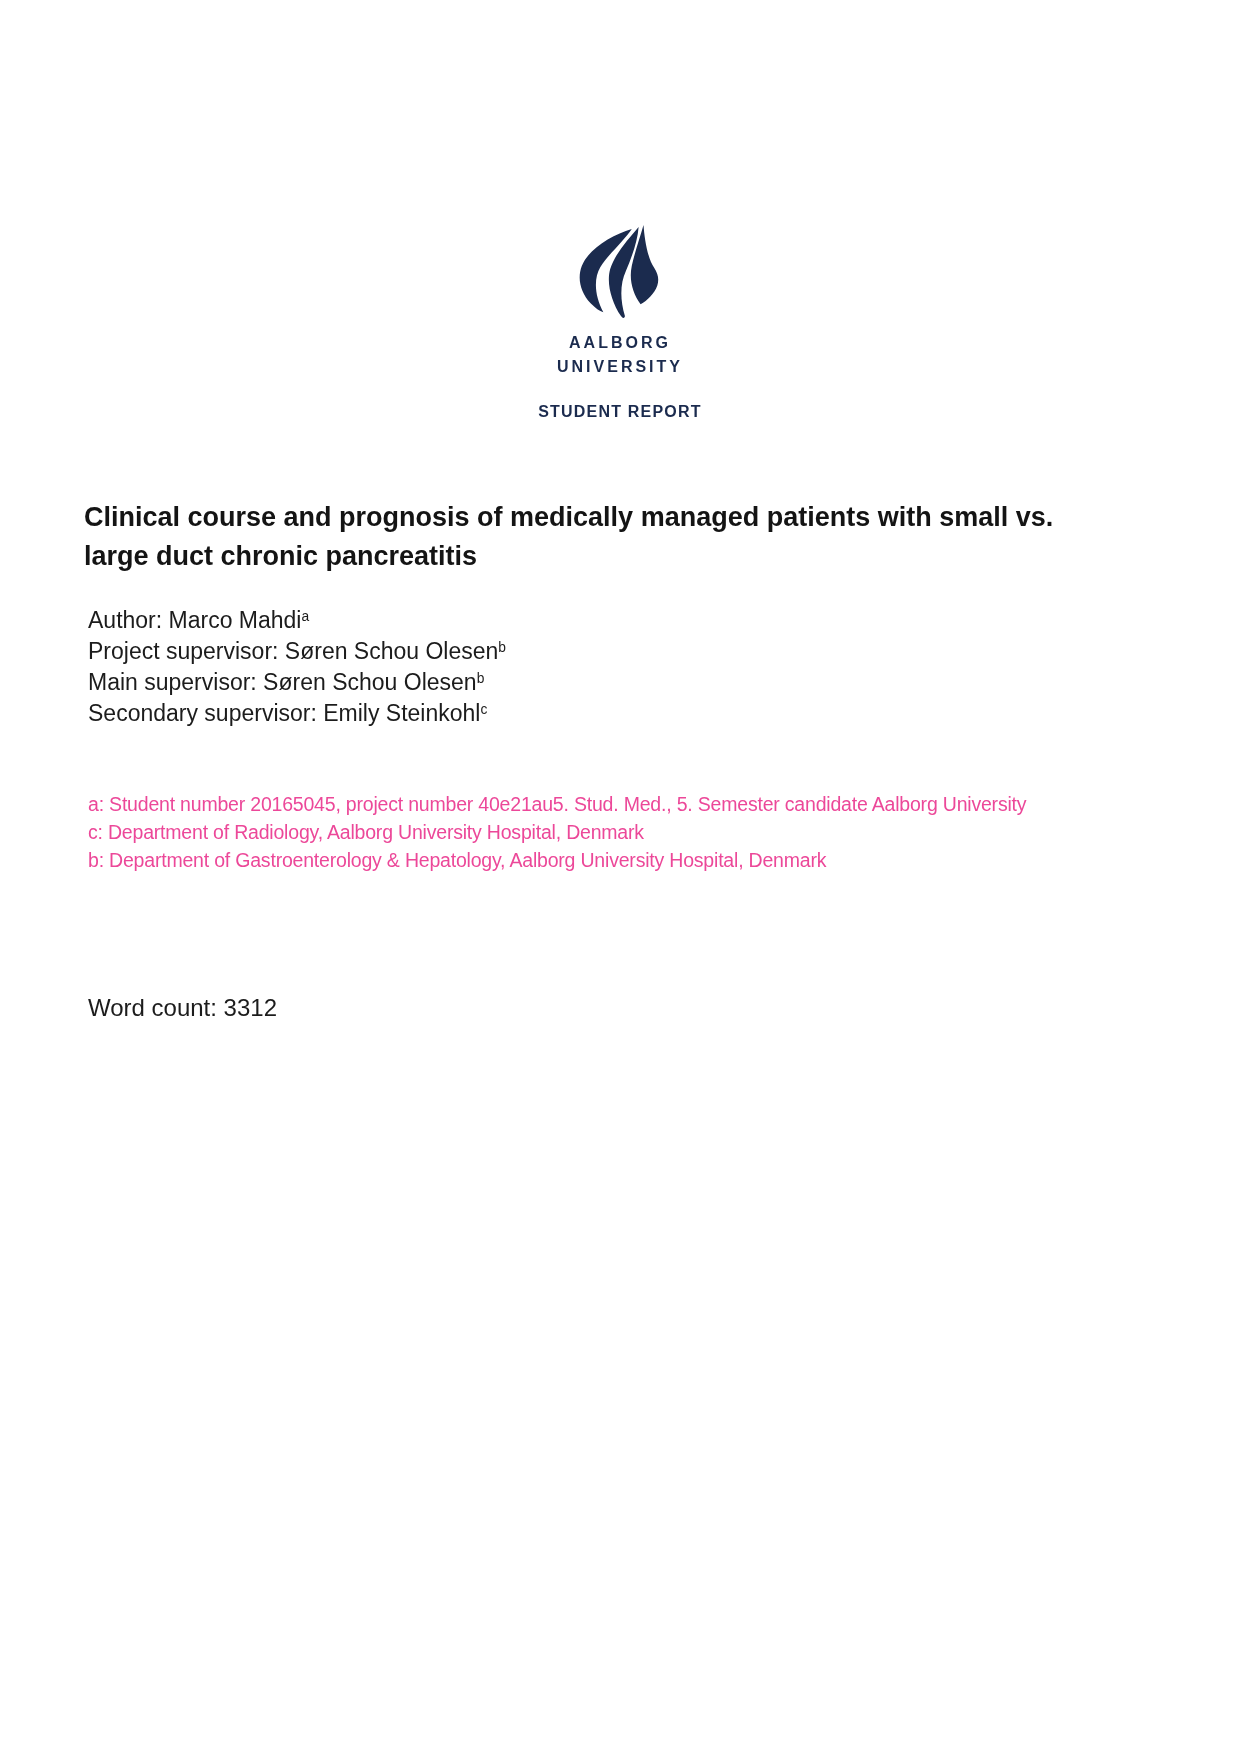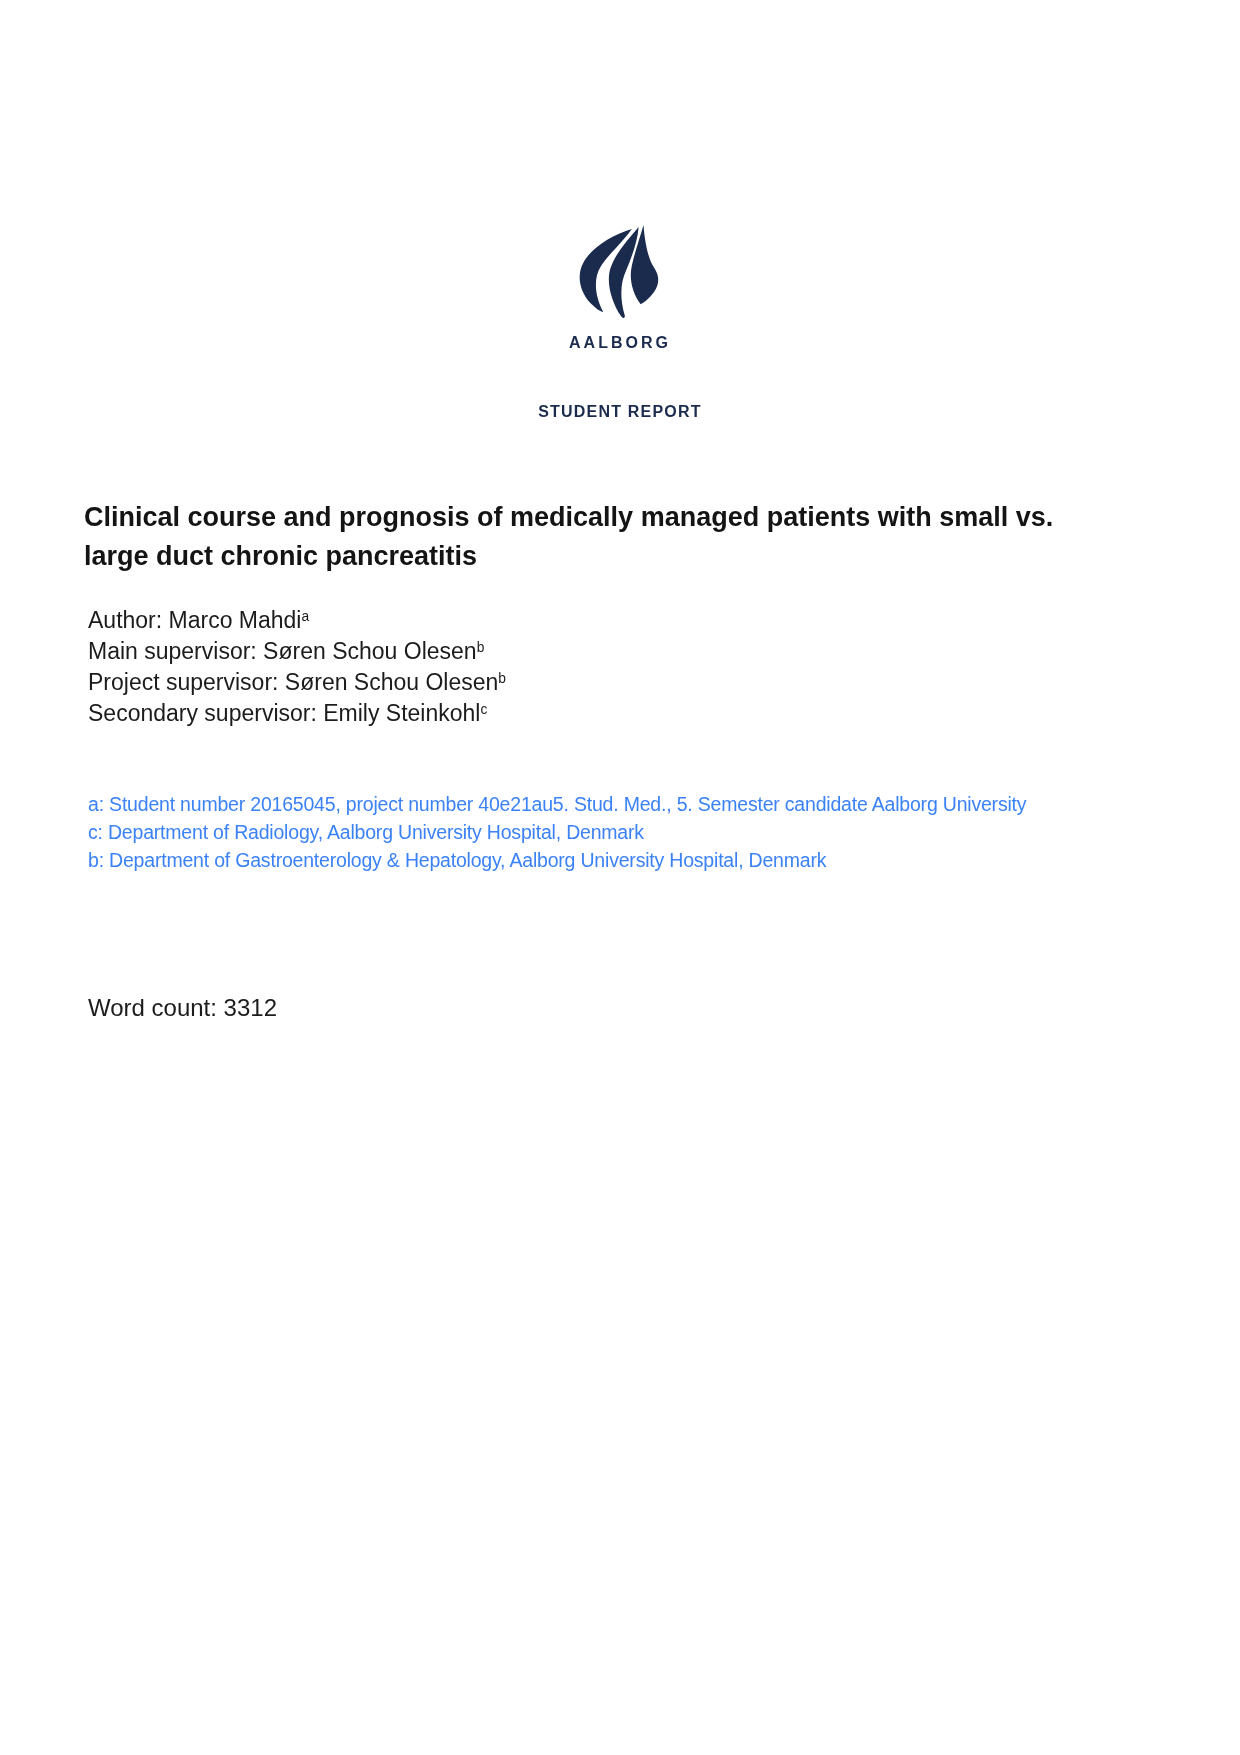--- a/index.html
+++ b/index.html
@@ -71,21 +71,21 @@
     top: -0.5em;
   }
 
   
   .affiliations {
     position: absolute;
     top: 790px; left: 88px;
     font-size: 19.5px;
     line-height: 28px;
     letter-spacing: -0.2px;
-    color: #3b82f6;
+    color: #ec4899;
   }
   .affiliation-line { white-space: nowrap; }
 
   
   .wordcount {
     position: absolute;
     top: 992px; left: 88px;
     font-size: 24px;
     line-height: 31px;
     color: #1c1c1c;
@@ -100,33 +100,34 @@
   <div class="logo-mark">
     <svg viewBox="0 0 88 100" xmlns="http://www.w3.org/2000/svg">
       <path d="M56 6 C36 12 12 26 5 44 C0 57 4 71 14 82 C19 87 23 90 27 91 C18 74 17 57 24 45 C32 32 48 18 56 6 Z" fill="#1b2b4e"></path>
       <path d="M63 4 C52 17 39 31 34 47 C30 61 35 80 45 95 C47 98 49 97 49 95 C44 78 44 62 50 49 C56 35 62 18 63 4 Z" fill="#1b2b4e"></path>
       <path d="M68 2 C64 16 59 30 56 44 C53 58 57 72 65 83 C72 79 79 72 82 64 C84 58 83 52 79 46 C72 36 69 16 68 2 Z" fill="#1b2b4e"></path>
     </svg>
   </div>
 
   <div class="logo-name">
     <div>AALBORG</div>
+    <div>UNIVERSITY</div>
   </div>
 
   <div class="report-badge">STUDENT REPORT</div>
 
   <h1 class="title">
     <div class="title-line">Clinical course and prognosis of medically managed patients with small vs.</div>
     <div class="title-line">large duct chronic pancreatitis</div>
   </h1>
 
   <div class="people">
     <div class="person-line"><span>Author: Marco Mahdi</span><sup>a</sup></div>
+    <div class="person-line"><span>Project supervisor: Søren Schou Olesen</span><sup>b</sup></div>
     <div class="person-line"><span>Main supervisor: Søren Schou Olesen</span><sup>b</sup></div>
-    <div class="person-line"><span>Project supervisor: Søren Schou Olesen</span><sup>b</sup></div>
     <div class="person-line"><span>Secondary supervisor: Emily Steinkohl</span><sup>c</sup></div>
   </div>
 
   <div class="affiliations">
     <div class="affiliation-line">a: Student number 20165045, project number 40e21au5. Stud. Med., 5. Semester candidate Aalborg University</div>
     <div class="affiliation-line">c: Department of Radiology, Aalborg University Hospital, Denmark</div>
     <div class="affiliation-line">b: Department of Gastroenterology &amp; Hepatology, Aalborg University Hospital, Denmark</div>
   </div>
 
   <div class="wordcount">Word count: 3312</div>

